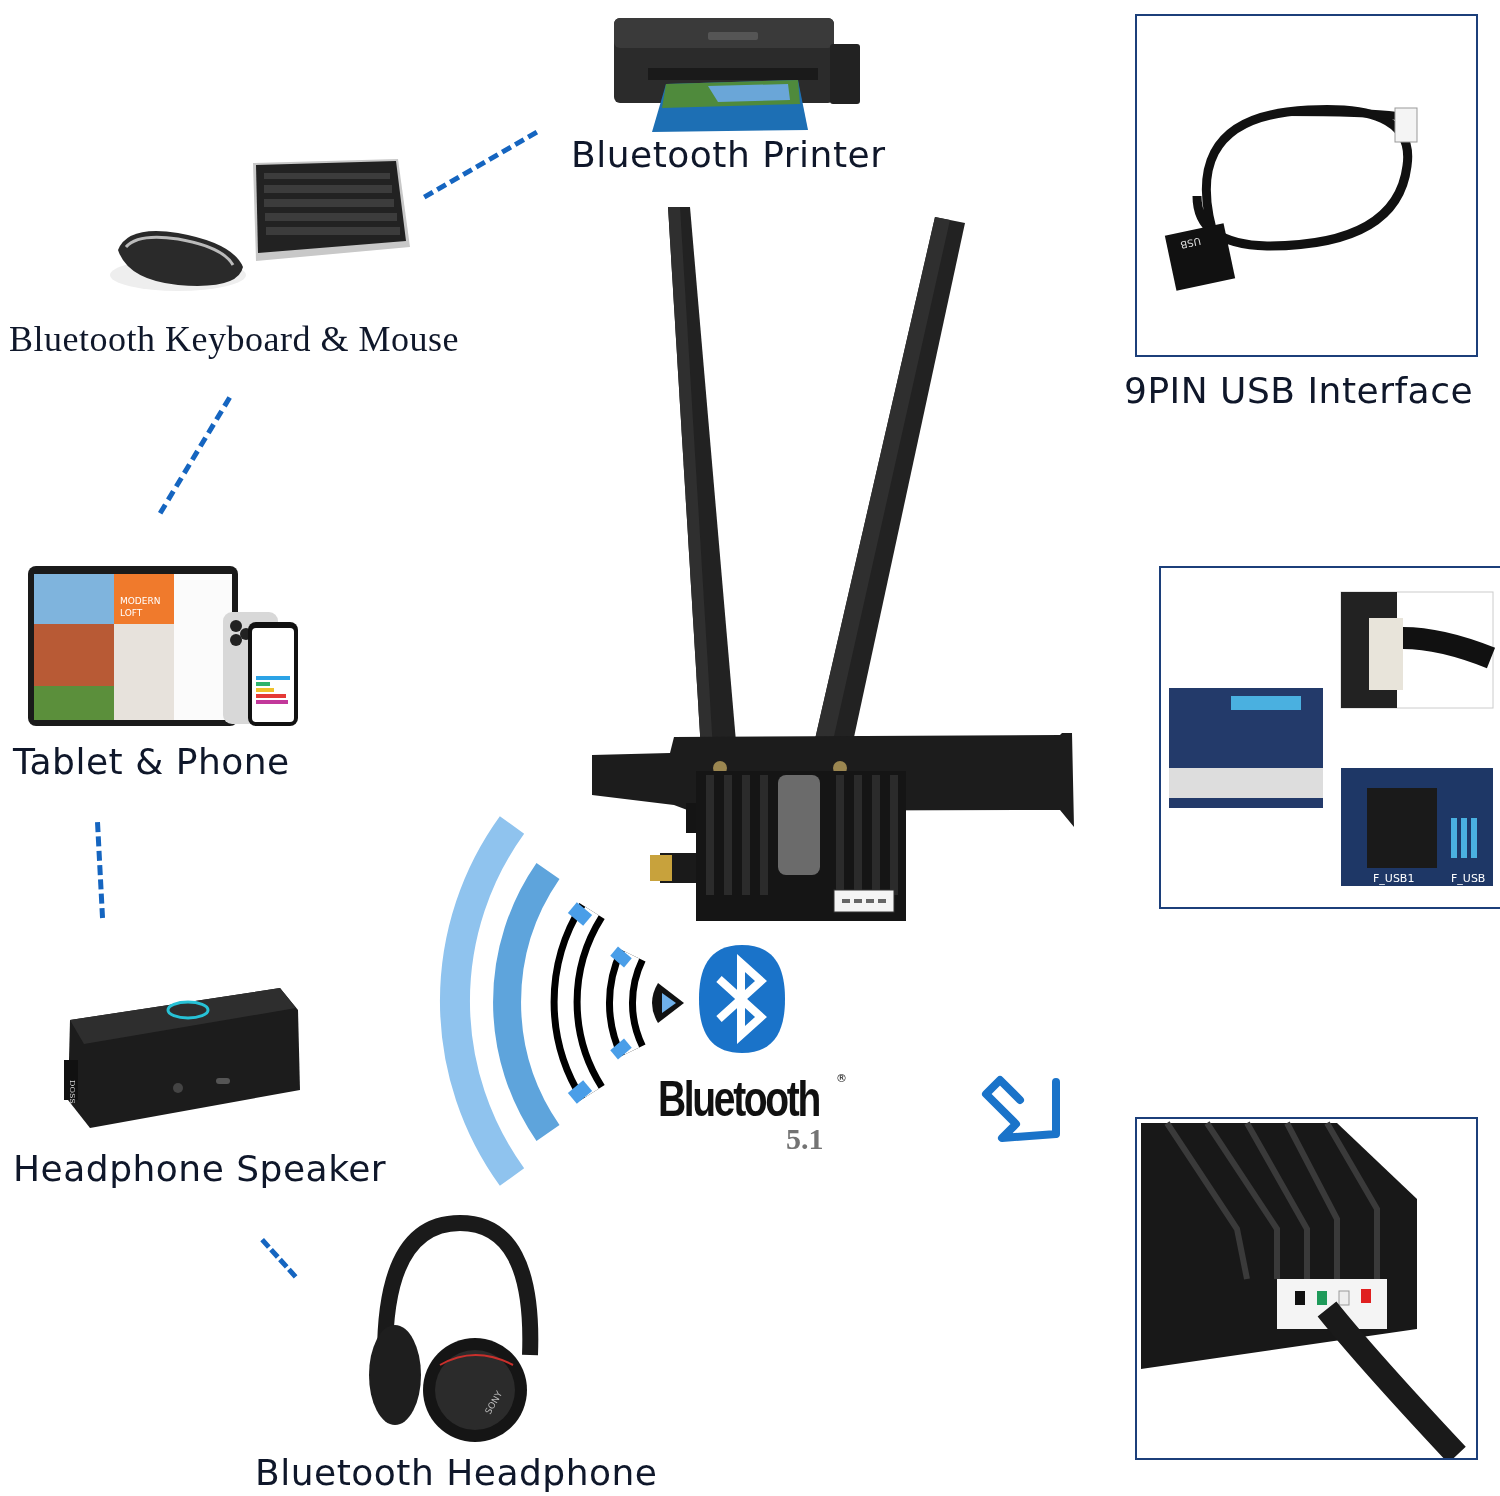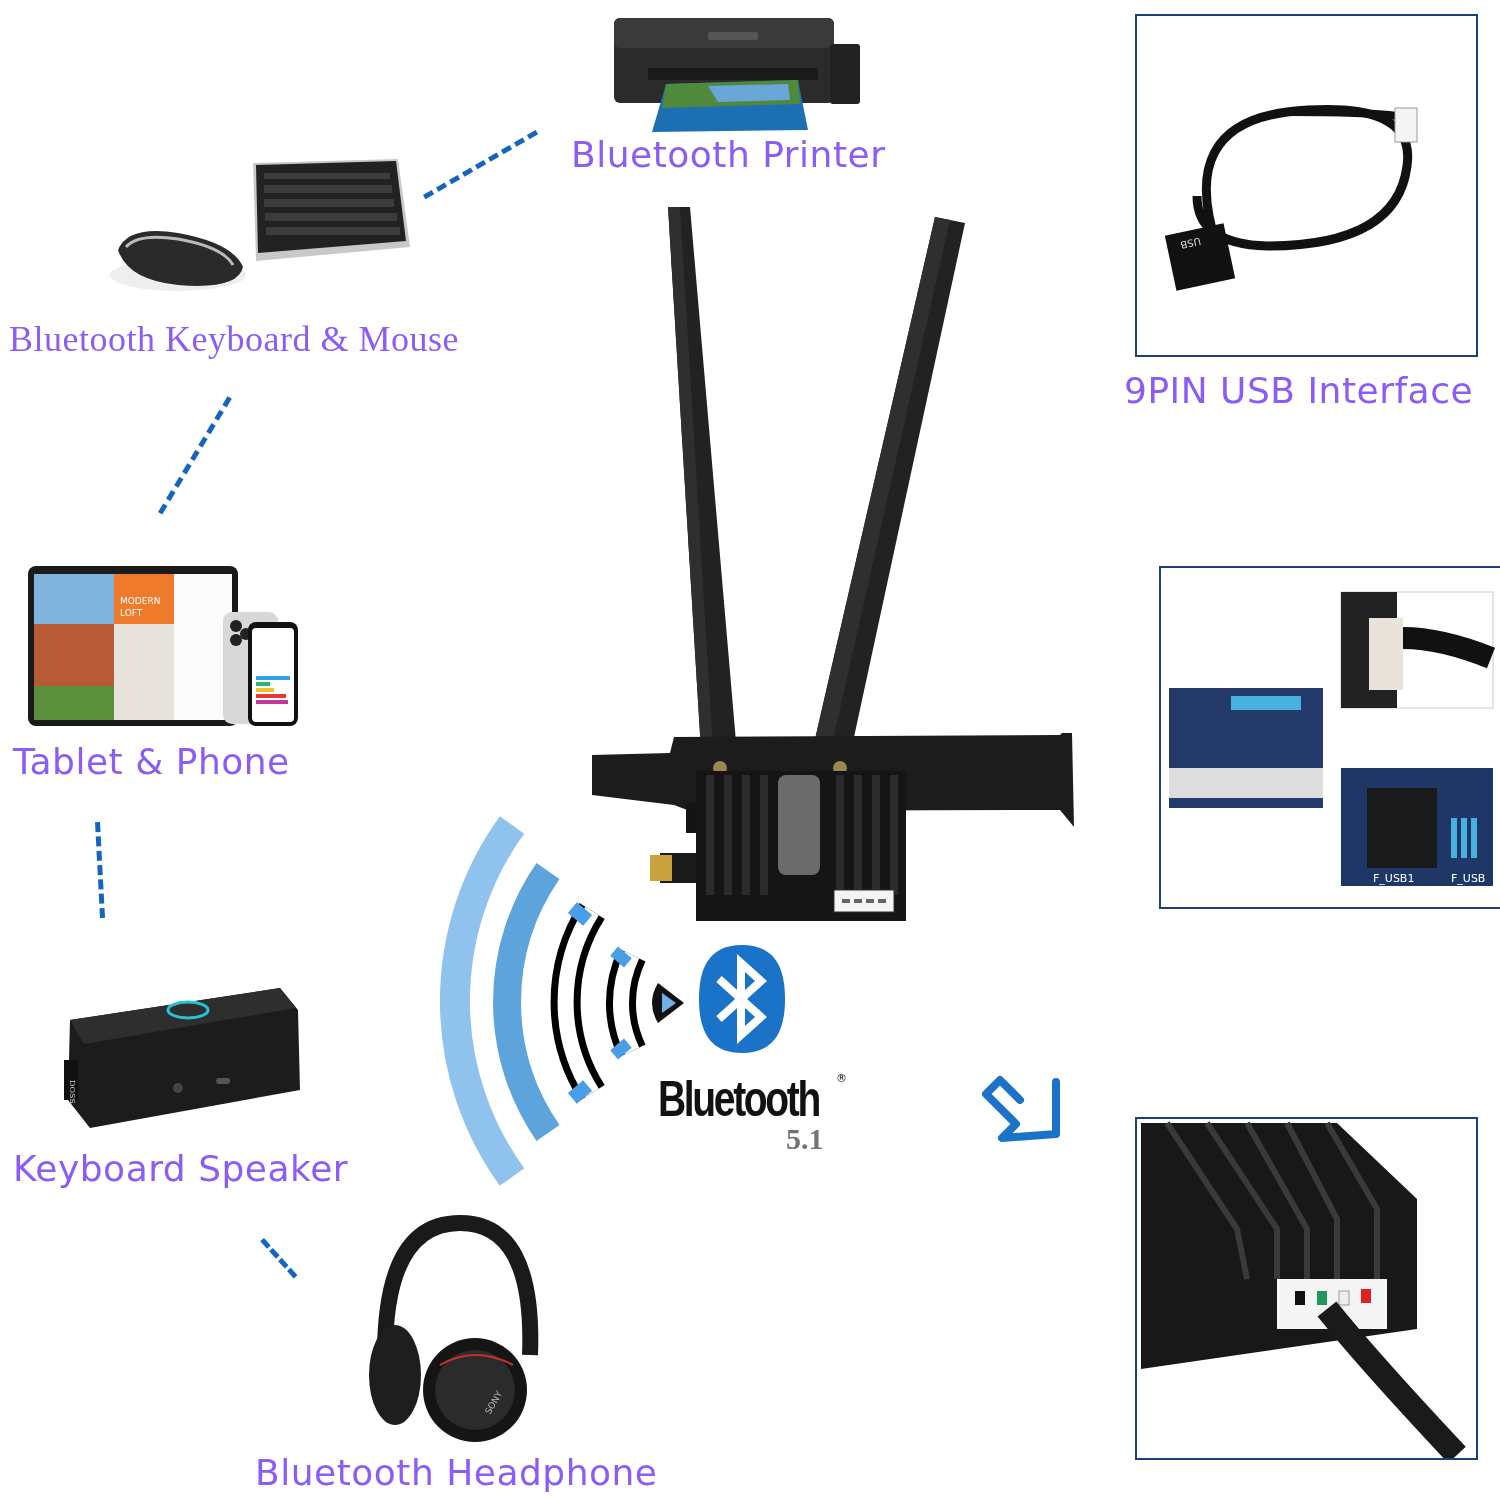--- a/index.html
+++ b/index.html
@@ -1,18 +1,18 @@
 <!DOCTYPE html>
 <html><head>
 <meta charset="utf-8">
 <style>
   html,body{margin:0;padding:0;background:#fff;}
   body{width:1500px;height:1496px;position:relative;overflow:hidden;font-family:"DejaVu Sans","Liberation Sans",sans-serif;}
   .abs{position:absolute;}
-  .label{position:absolute;color:#8b5cf6;font-size:36px;letter-spacing:0.5px;white-space:nowrap;font-family:"DejaVu Sans",sans-serif;}
+  .label{position:absolute;color:#0f172a;font-size:36px;letter-spacing:0.5px;white-space:nowrap;font-family:"DejaVu Sans",sans-serif;}
   .framebox{position:absolute;border:2px solid #1c3f7a;background:#fff;box-sizing:border-box;}
   .dash{position:absolute;border-top:5px dashed #1565c0;transform-origin:0 0;}
   svg{display:block;}
 </style>
 </head>
 <body>
 
 <div class="abs" style="left:608px;top:8px;width:260px;height:125px;">
   <svg width="260" height="125" viewBox="0 0 260 125">
     <rect x="6" y="10" width="220" height="85" rx="6" fill="#2b2b2b"></rect>
@@ -75,21 +75,21 @@
   <svg width="240" height="150" viewBox="0 0 240 150">
     <polygon points="10,40 220,8 238,30 240,110 30,148 8,120" fill="#1c1c1c"></polygon>
     <polygon points="10,40 220,8 236,28 24,64" fill="#2e2e2e"></polygon>
     <ellipse cx="128" cy="30" rx="20" ry="8" fill="none" stroke="#27c2d6" stroke-width="3"></ellipse>
     <rect x="4" y="80" width="14" height="40" fill="#111"></rect>
     <text x="10" y="100" font-size="8" fill="#ddd" transform="rotate(90 10 100)" font-family="DejaVu Serif, serif">DOSS</text>
     <circle cx="118" cy="108" r="5" fill="#444"></circle>
     <rect x="156" y="98" width="14" height="6" rx="3" fill="#555"></rect>
   </svg>
 </div>
-<div class="label" style="left:13px;top:1148px;">Keyboard Speaker</div>
+<div class="label" style="left:13px;top:1148px;">Headphone Speaker</div>
 
 <div class="abs" style="left:365px;top:1215px;width:180px;height:230px;">
   <svg width="180" height="230" viewBox="0 0 180 230">
     <path d="M20,140 Q20,8 95,8 Q170,8 165,140" fill="none" stroke="#1a1a1a" stroke-width="16"></path>
     <ellipse cx="30" cy="160" rx="26" ry="50" fill="#1e1e1e"></ellipse>
     <ellipse cx="110" cy="175" rx="52" ry="52" fill="#151515"></ellipse>
     <ellipse cx="110" cy="175" rx="40" ry="40" fill="#2b2b2b"></ellipse>
     <path d="M75,150 Q110,130 148,150" fill="none" stroke="#c9302c" stroke-width="2"></path>
     <text x="125" y="200" font-size="9" fill="#bbb" transform="rotate(-60 125 200)" font-family="DejaVu Sans, sans-serif">SONY</text>
   </svg>

